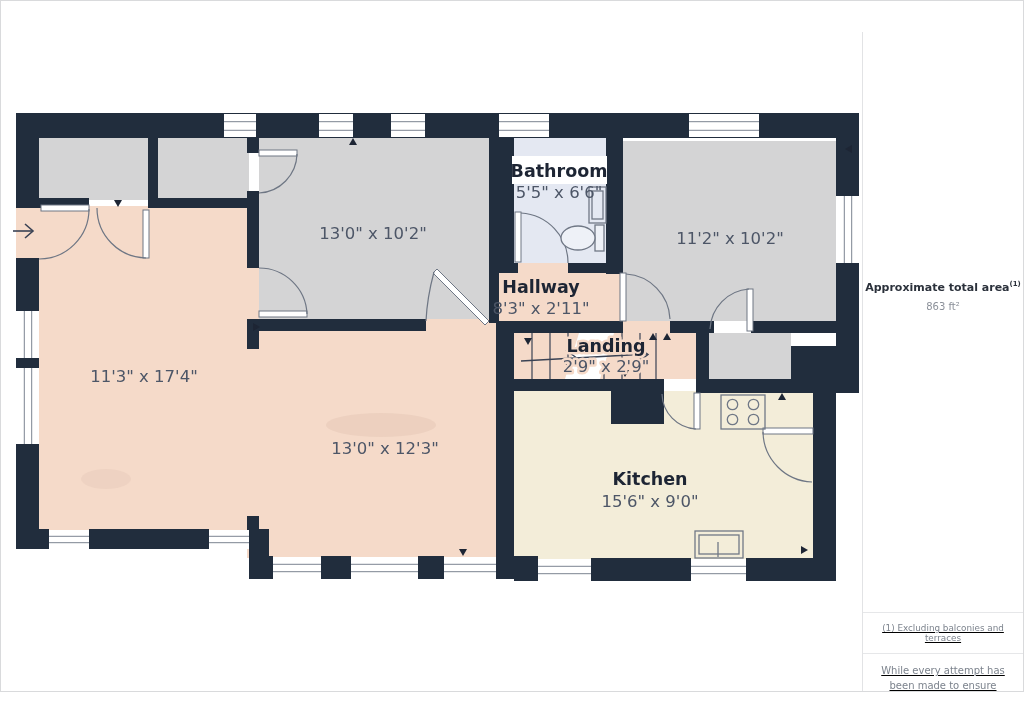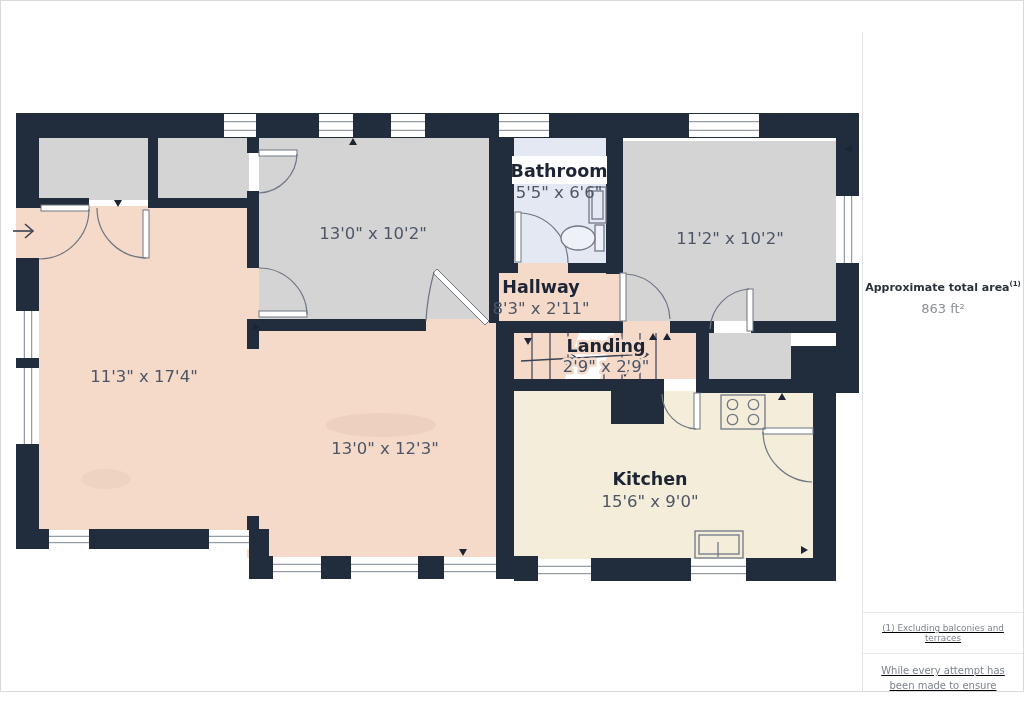--- a/index.html
+++ b/index.html
@@ -20,21 +20,21 @@
   .fixf{stroke:#707886;stroke-width:1.3;fill:#eef1f7;}
   .tread{stroke:#3a4254;stroke-width:1.2;}
   .mk{fill:#1d2534;}
   .floor-label{position:absolute;left:0;top:696px;width:861px;text-align:center;
                font-size:11.5px;font-weight:bold;color:#2b313b;}
   .sidebar{position:absolute;top:0;bottom:0;left:861px;right:0;
            border-left:1px solid #e2e3e5;background:#fff;margin-top:31px;}
   .area-block{position:absolute;top:248px;left:0;right:0;text-align:center;}
   .area-title{font-size:11px;font-weight:bold;color:#2b313b;}
   .area-title sup{font-size:7px;}
-  .area-value{margin-top:7px;font-size:13px;color:#8b9099;}
+  .area-value{margin-top:7px;font-size:10px;color:#8b9099;}
   .sidebar-bottom{position:absolute;top:580px;left:0;right:0;text-align:center;text-decoration:underline;}
   .sb-divider{border-top:1px solid #e6e7e9;}
   .sb-footnote{padding:10px 6px;font-size:8.8px;color:#7c838d;}
   .sb-disclaimer{margin:10px 10px 0;font-size:10px;line-height:1.45;color:#7c838d;}
 </style>
 </head>
 <body>
 
 <div class="page">
 

